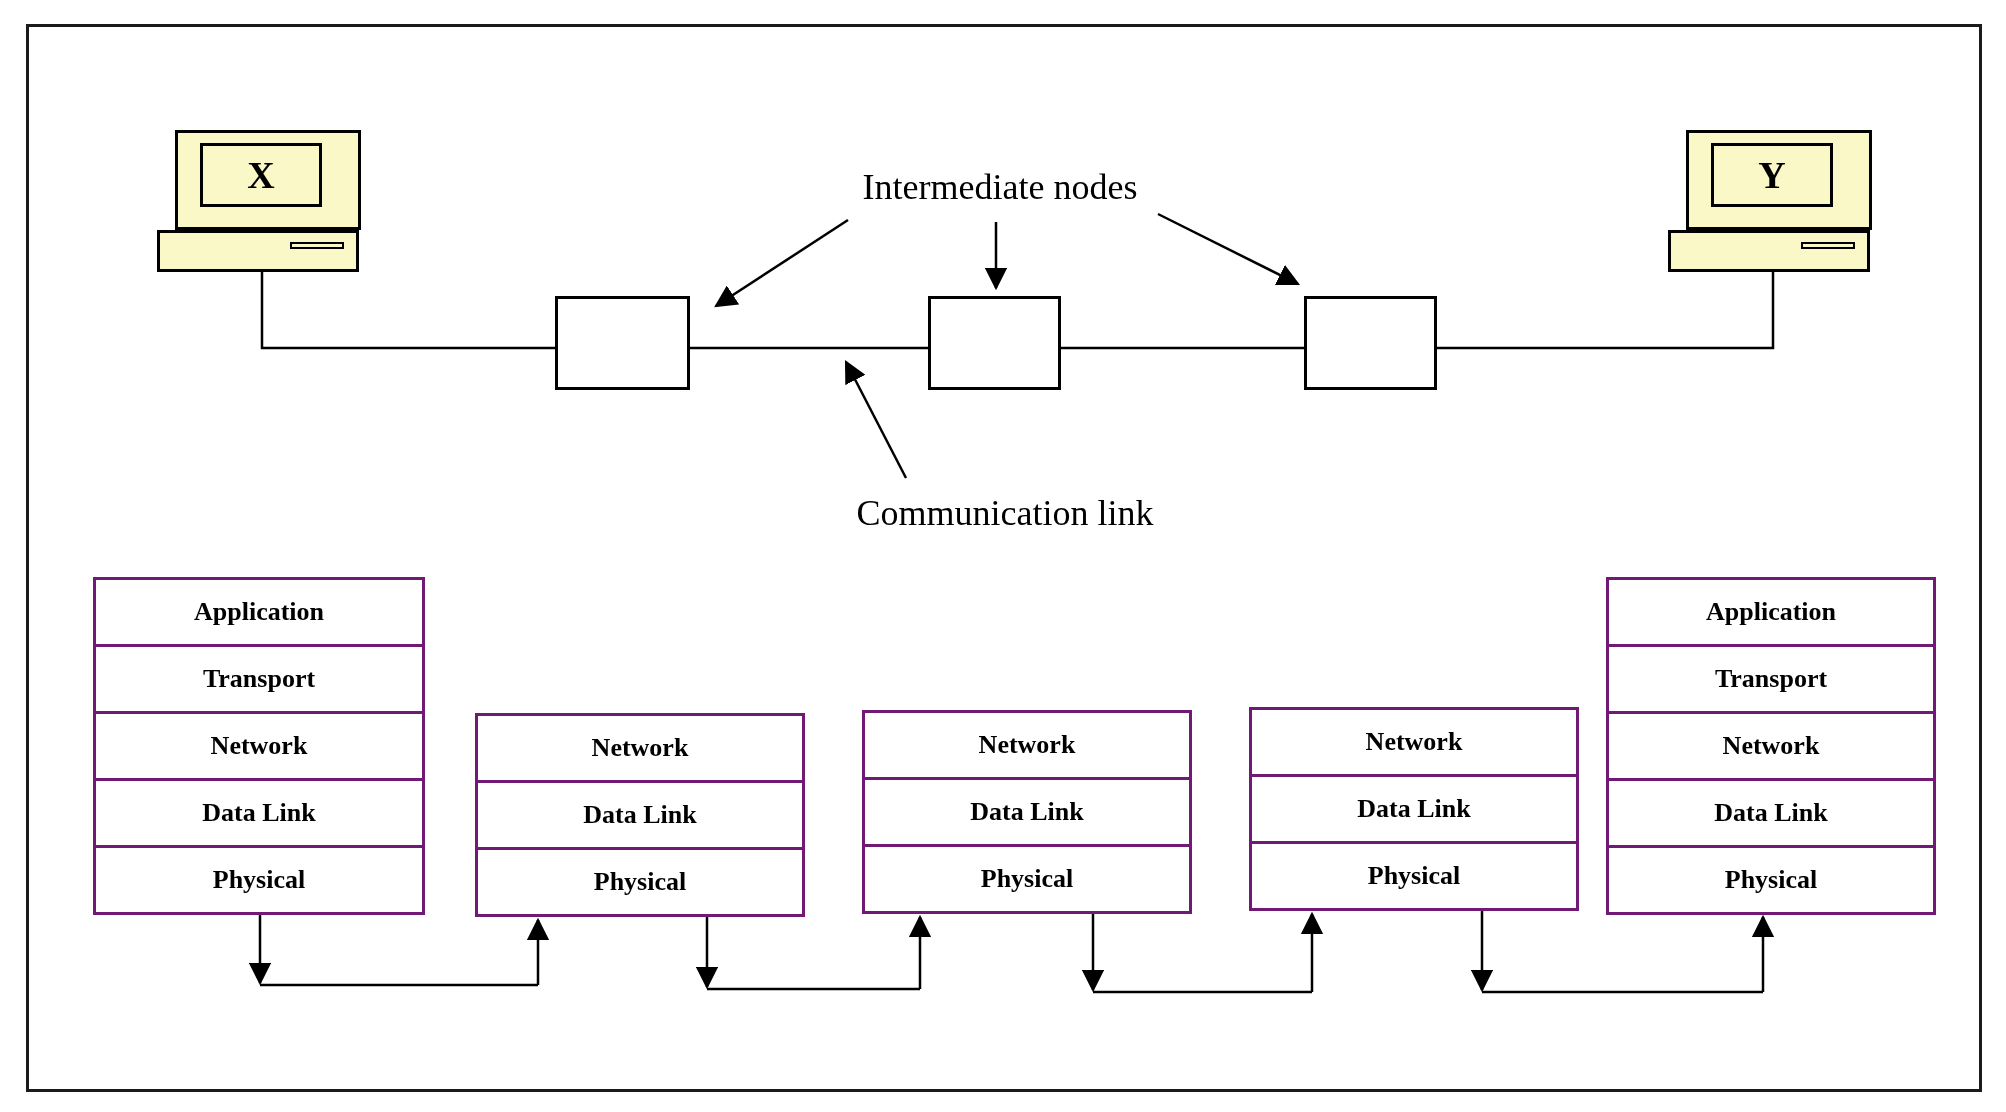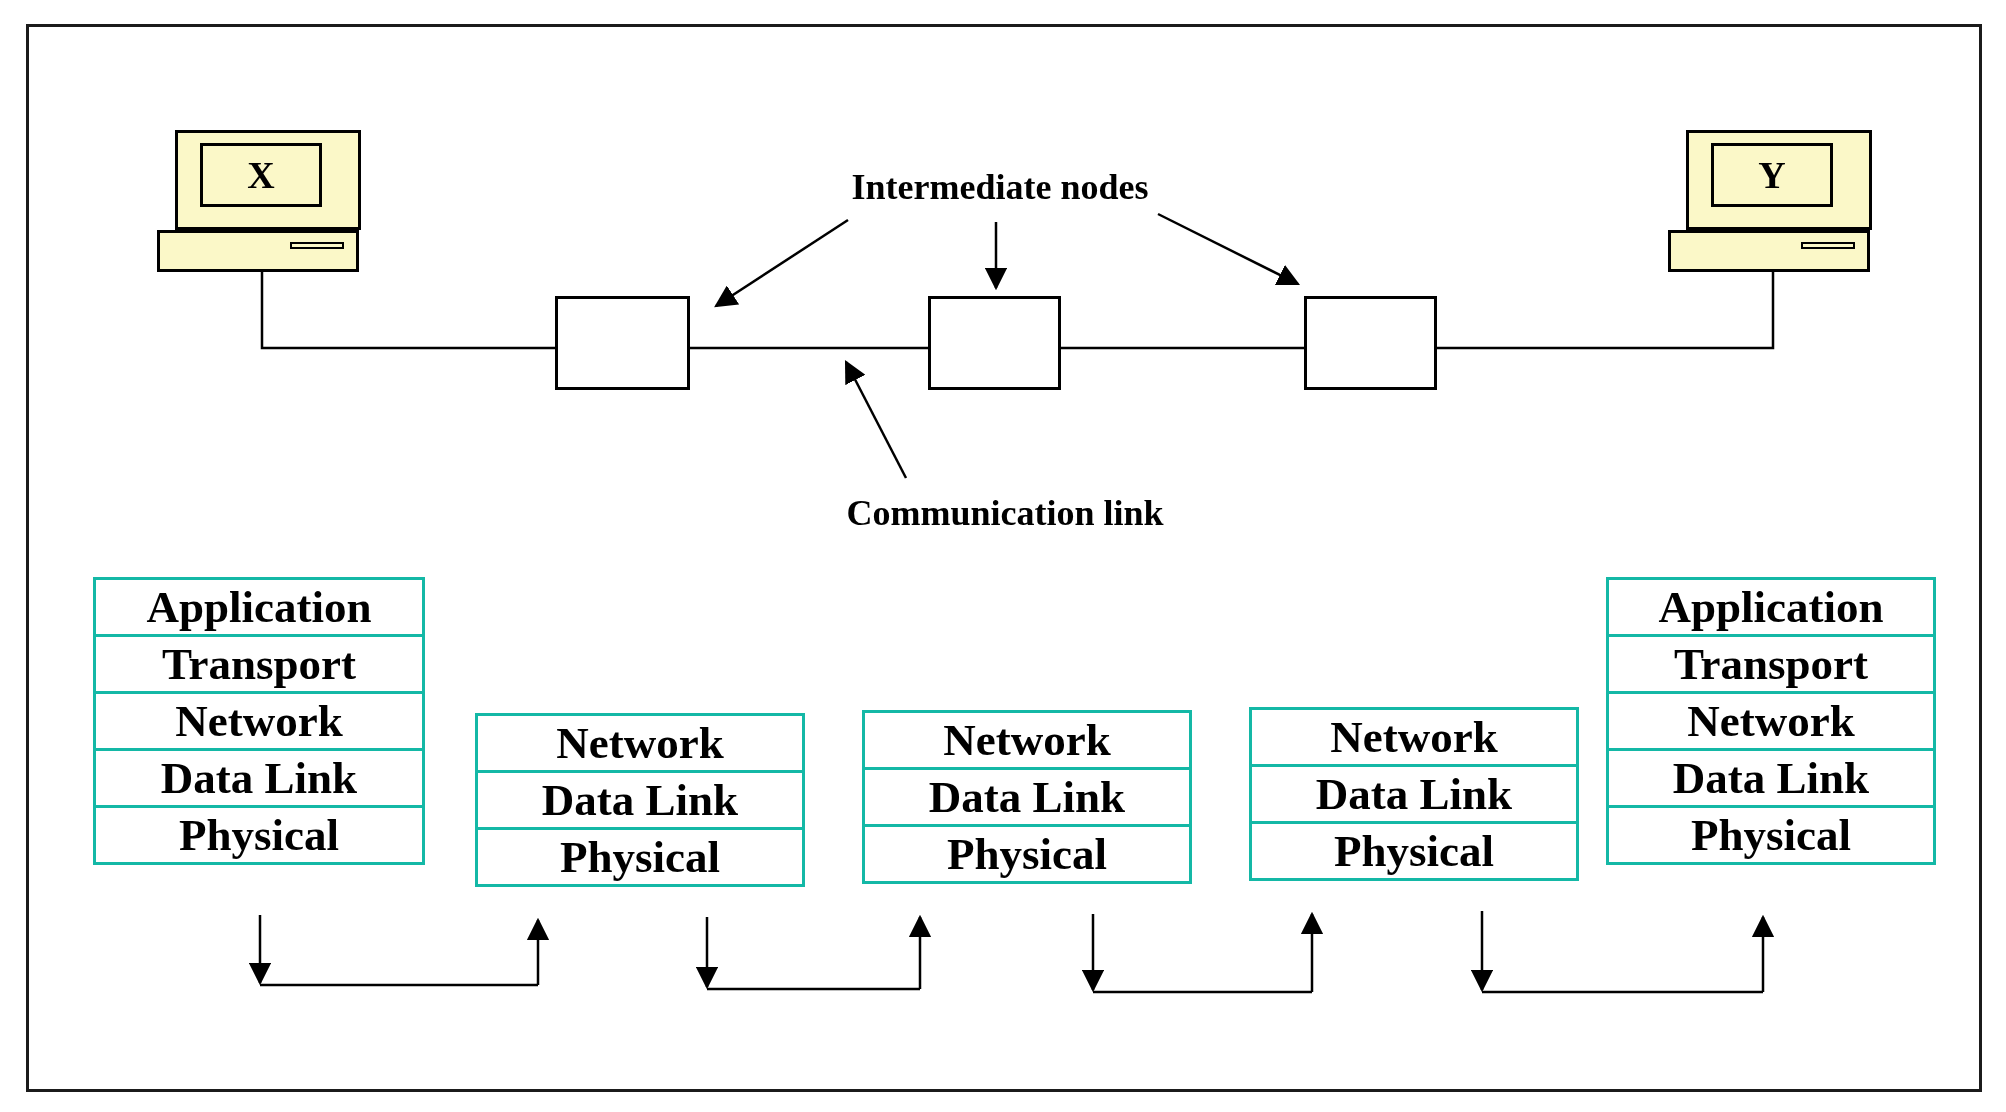--- a/index.html
+++ b/index.html
@@ -63,35 +63,35 @@
   .node-box {
     position: absolute;
     border: 3px solid #000;
     background: #ffffff;
     box-sizing: border-box;
     z-index: 2;
   }
   
   .diagram-label {
     position: absolute;
-    font-weight: 700;
+    font-weight: 400;
     font-size: 36px;
     text-align: center;
     z-index: 2;
     white-space: nowrap;
   }
   
   .stack { position: absolute; width: 330px; z-index: 2; }
   .layer {
-    height: 60px;
-    border: 3px solid #14b8a6;
+    height: 70px;
+    border: 3px solid #701a75;
     margin-top: -3px;
     box-sizing: border-box;
     display: flex; align-items: center; justify-content: center;
-    font-weight: 700; font-size: 45px;
+    font-weight: 700; font-size: 26px;
     background: #ffffff;
   }
   .layer:first-child { margin-top: 0; }
 </style>
 </head>
 <body>
 
 <div class="canvas">
 
   <div class="frame"></div>

